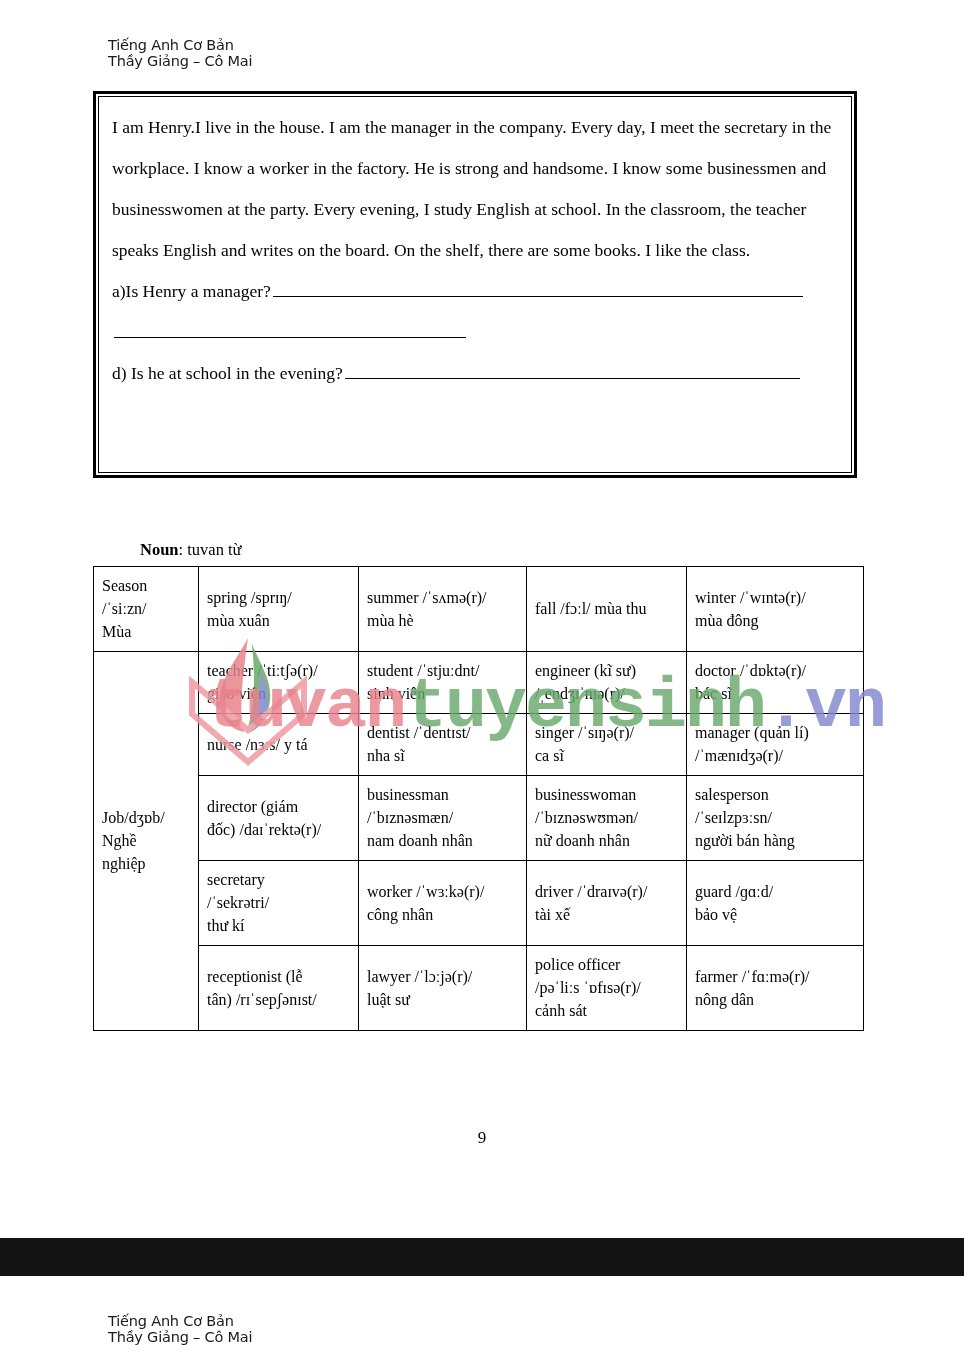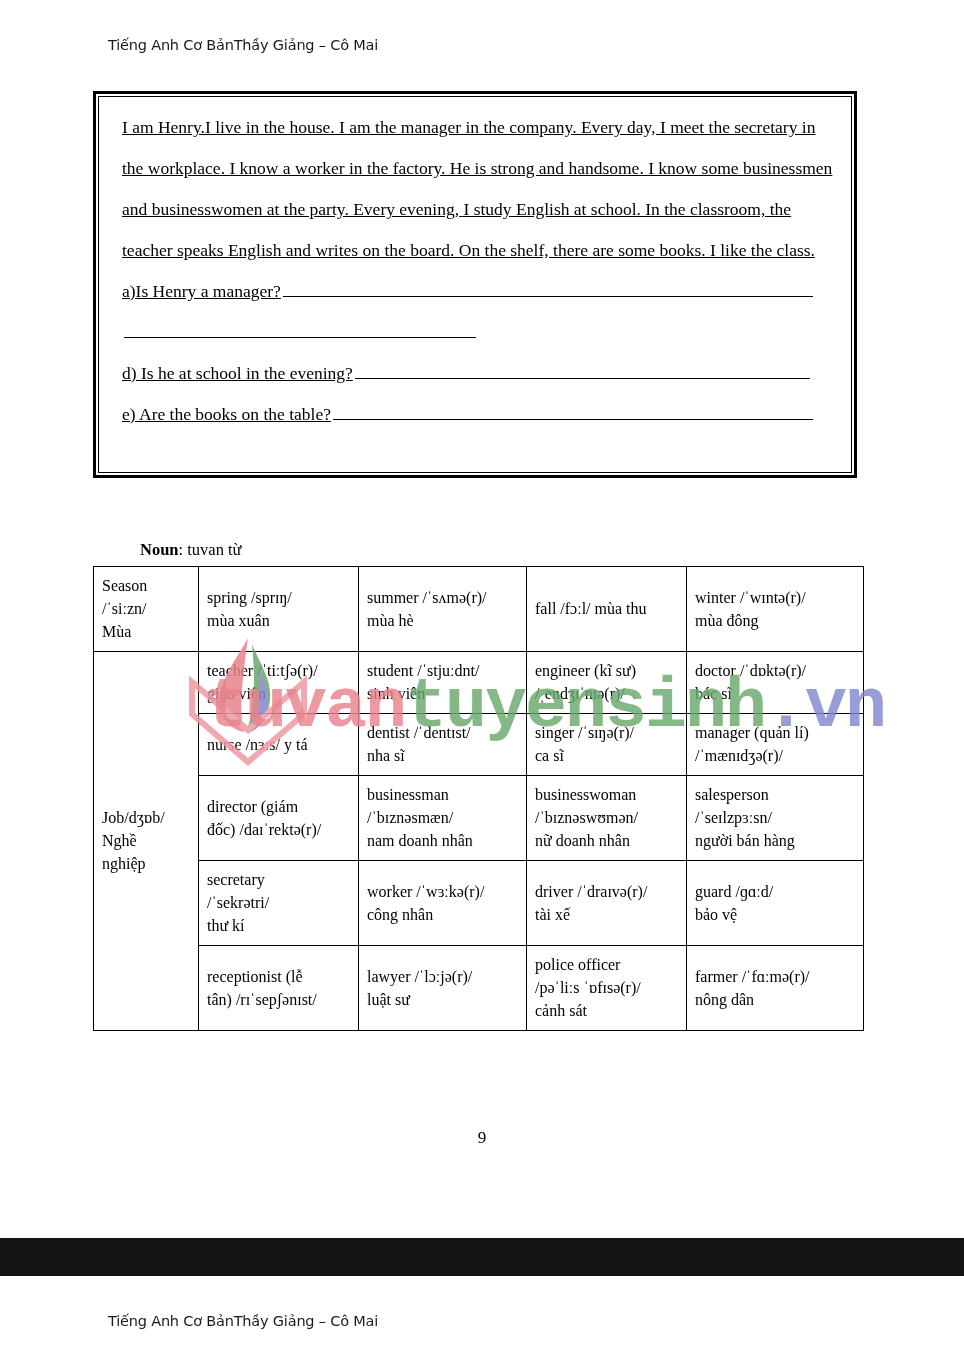--- a/index.html
+++ b/index.html
@@ -23,24 +23,26 @@
     height: 1360px;
     background: #ffffff;
   }
 
   
   .running-head {
     position: absolute;
     left: 108px;
     right: 108px;
     display: flex;
+    justify-content: space-between;
     font-family: "DejaVu Sans", sans-serif;
     font-size: 14.5px;
     letter-spacing: -0.2px;
     color: #1a1a1a;
+    flex-direction: column;
   }
   .running-head.top { top: 37px; }
   .running-head.bottom { top: 1313px; }
   .rh-right { margin-right: 14px; }
 
   .band {
     position: absolute;
     left: 0;
     top: 1238px;
     width: 964px;
@@ -57,22 +59,21 @@
     height: 387px;
     border: 3px solid #000;
     box-sizing: border-box;
     background: #fff;
   }
   .reading-box-inner {
     position: absolute;
     left: 2px; top: 2px; right: 2px; bottom: 2px;
     border: 1px solid #000;
     box-sizing: border-box;
-    padding: 10px 13px 0 23px;
-    text-decoration: underline;
+    padding: 10px 13px 0 13px;
   }
   .passage {
     font-size: 17.5px;
     line-height: 41px;
     text-align: left;
     margin: 0;
   }
   .qlist {
     margin: 0;
     padding: 0;
@@ -185,21 +186,20 @@
     <span class="rh-right">Thầy Giảng – Cô Mai</span>
   </div>
 
   <div class="reading-box">
     <div class="reading-box-inner">
       <p class="passage">I am Henry.I live in the house. I am the manager in the company. Every day, I meet the secretary in the workplace. I know a worker in the factory. He is strong and handsome. I know some businessmen and businesswomen at the party. Every evening, I study English at school. In the classroom, the teacher speaks English and writes on the board. On the shelf, there are some books. I like the class.</p>
       <div class="qlist" id="question-list">
           <div class="qitem"><span>a)Is Henry a manager?</span><span class="qblank" style="width: 530px;"></span></div>
           <div class="qitem"><span class="qblank" style="width: 352px;"></span></div>
           <div class="qitem"><span>d) Is he at school in the evening?</span><span class="qblank" style="width: 455px;"></span></div>
-          <div class="qitem"><span>e) Are the books on the table?</span><span class="qblank" style="width: 480px;"></span></div>
         </div>
     </div>
   </div>
 
   <div class="noun-line">
     <b>Noun</b><span>: tuvan từ</span>
   </div>
 
   <div class="vocab-wrap">
     <table class="vocab">

